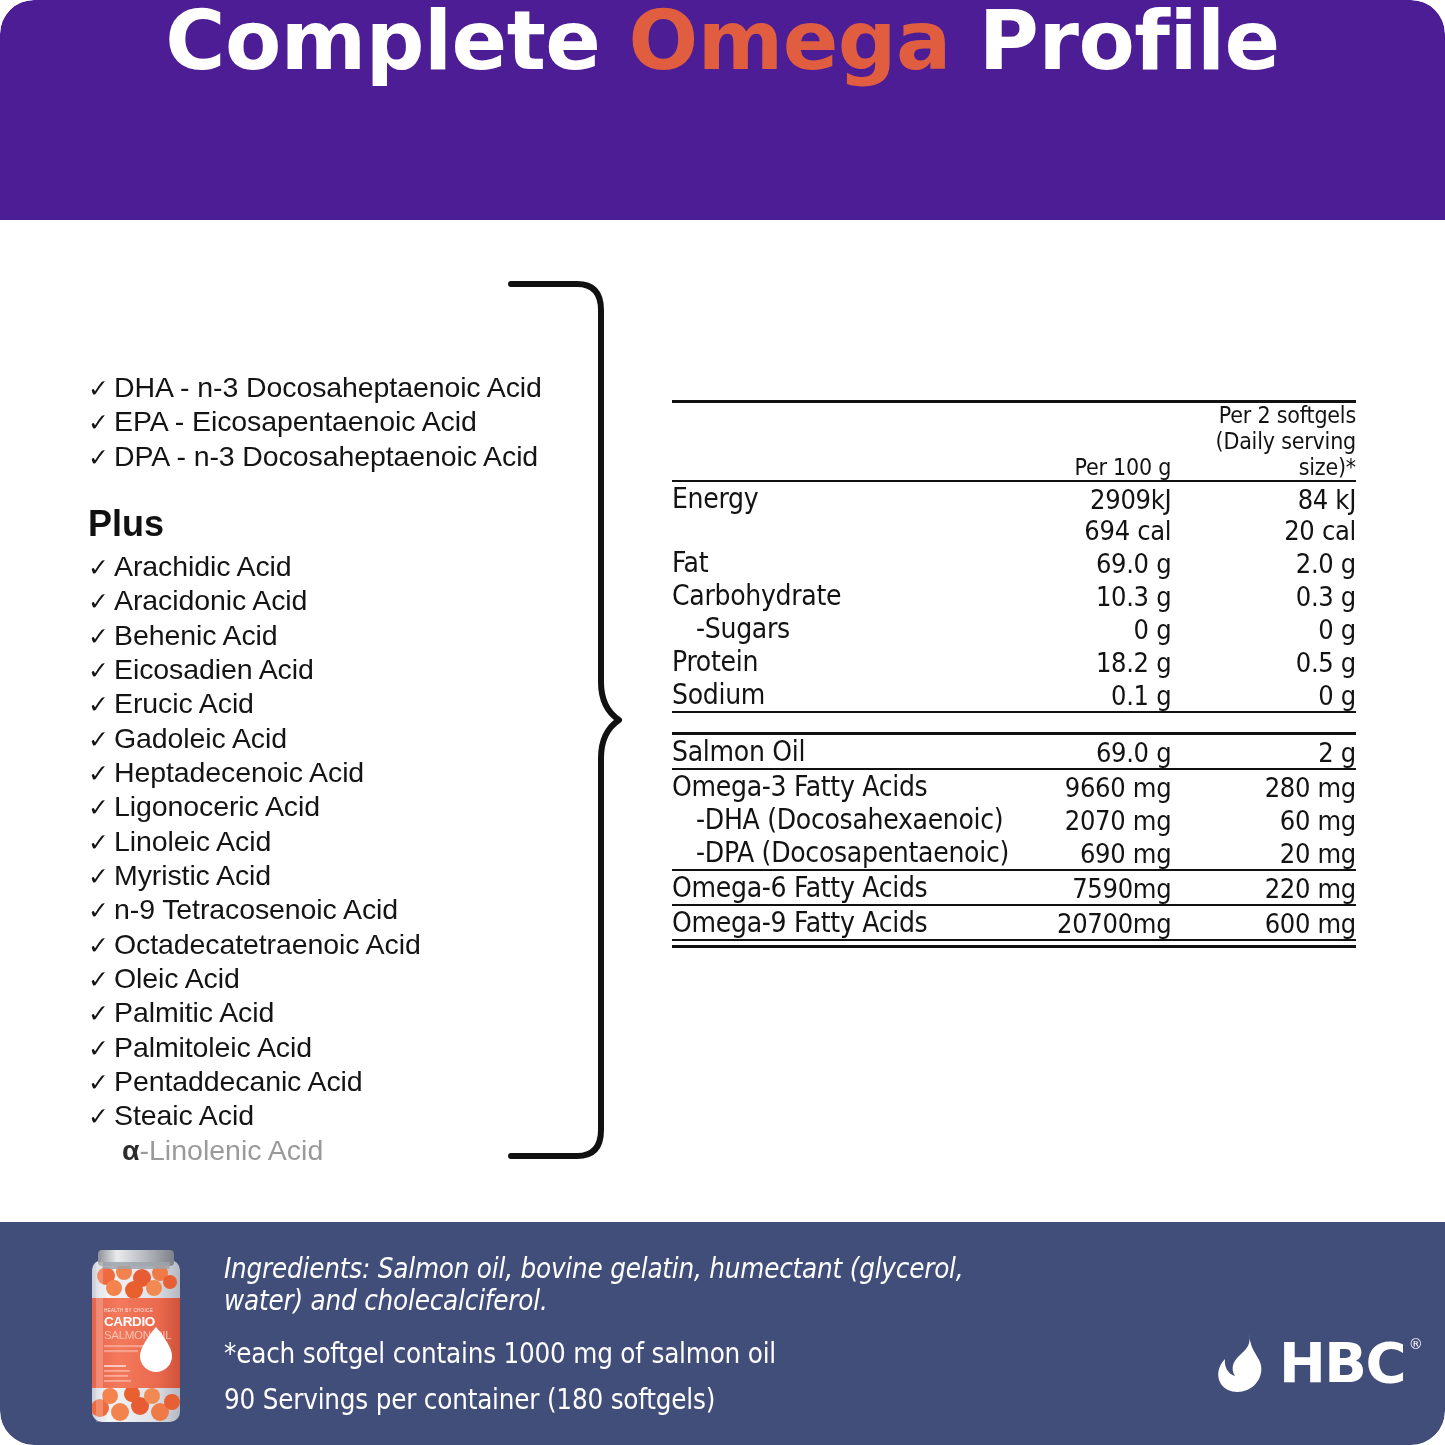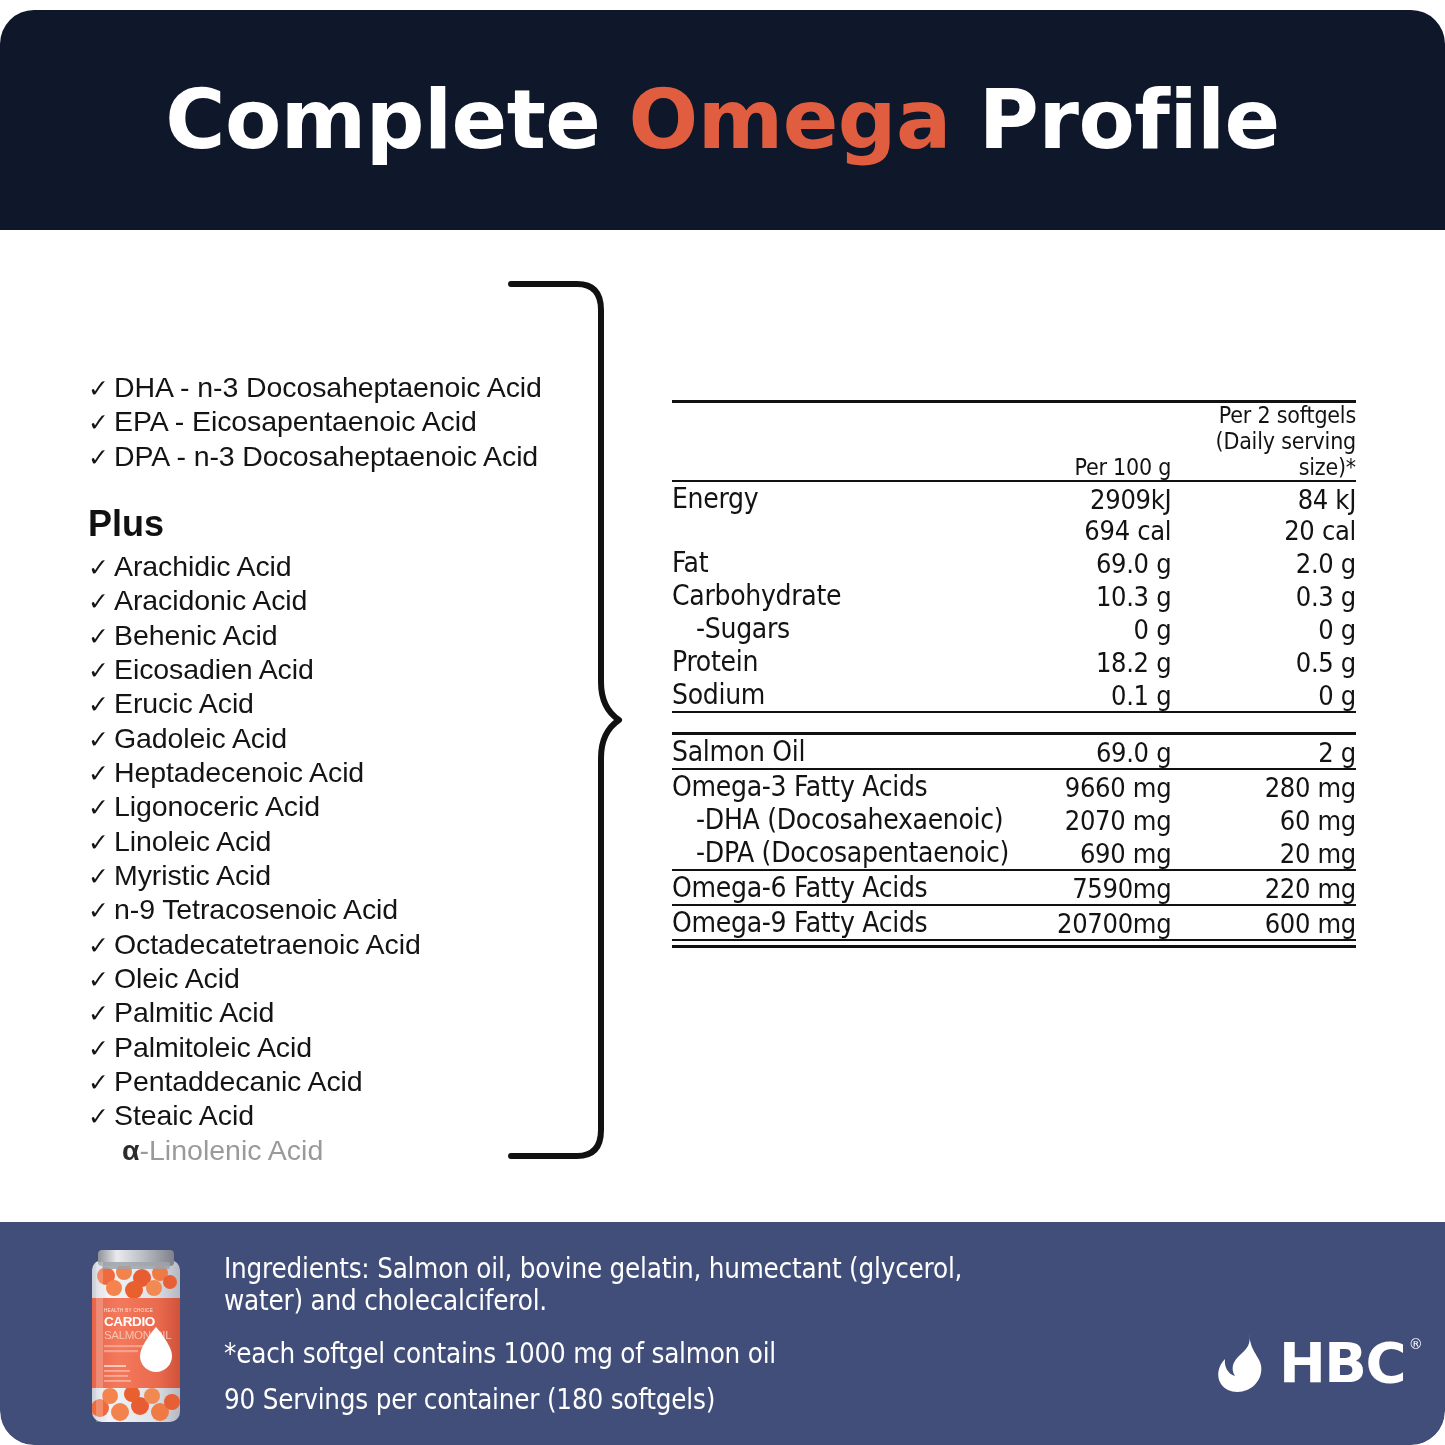--- a/index.html
+++ b/index.html
@@ -13,28 +13,28 @@
     height: 1445px;
     background: #ffffff;
     overflow: hidden;
     font-family: "Liberation Sans", "DejaVu Sans", sans-serif;
     border-radius: 34px;
   }
 
   
   #header {
     position: absolute;
-    left: 0; top: 10px;
+    left: 0; top: 0;
     width: 1445px;
     height: 220px;
-    background: #0f172a;
+    background: #4c1d95;
     border-top-left-radius: 34px;
     border-top-right-radius: 34px;
     display: flex;
-    align-items: center;
+    align-items: flex-start;
     justify-content: center;
   }
   #header-title {
     font-size: 82px;
     font-weight: bold;
     color: #ffffff;
     letter-spacing: -0.5px;
     white-space: nowrap;
     line-height: 1;
     font-family: "DejaVu Sans", sans-serif;
@@ -160,20 +160,21 @@
   #footer-text {
     position: absolute;
     left: 224px;
     top: 1252px;
     width: 780px;
     color: #ffffff;
     font-family: "Liberation Sans Narrow", "DejaVu Sans Condensed", "Liberation Sans", sans-serif;
   }
   #ingredients {
     font-size: 27.5px;
+    font-style: italic;
     line-height: 1.18;
     letter-spacing: -0.2px;
   }
   #softgel-note {
     font-size: 27.5px;
     margin-top: 20px;
     letter-spacing: -0.2px;
   }
   #servings-note {
     font-size: 27.5px;

